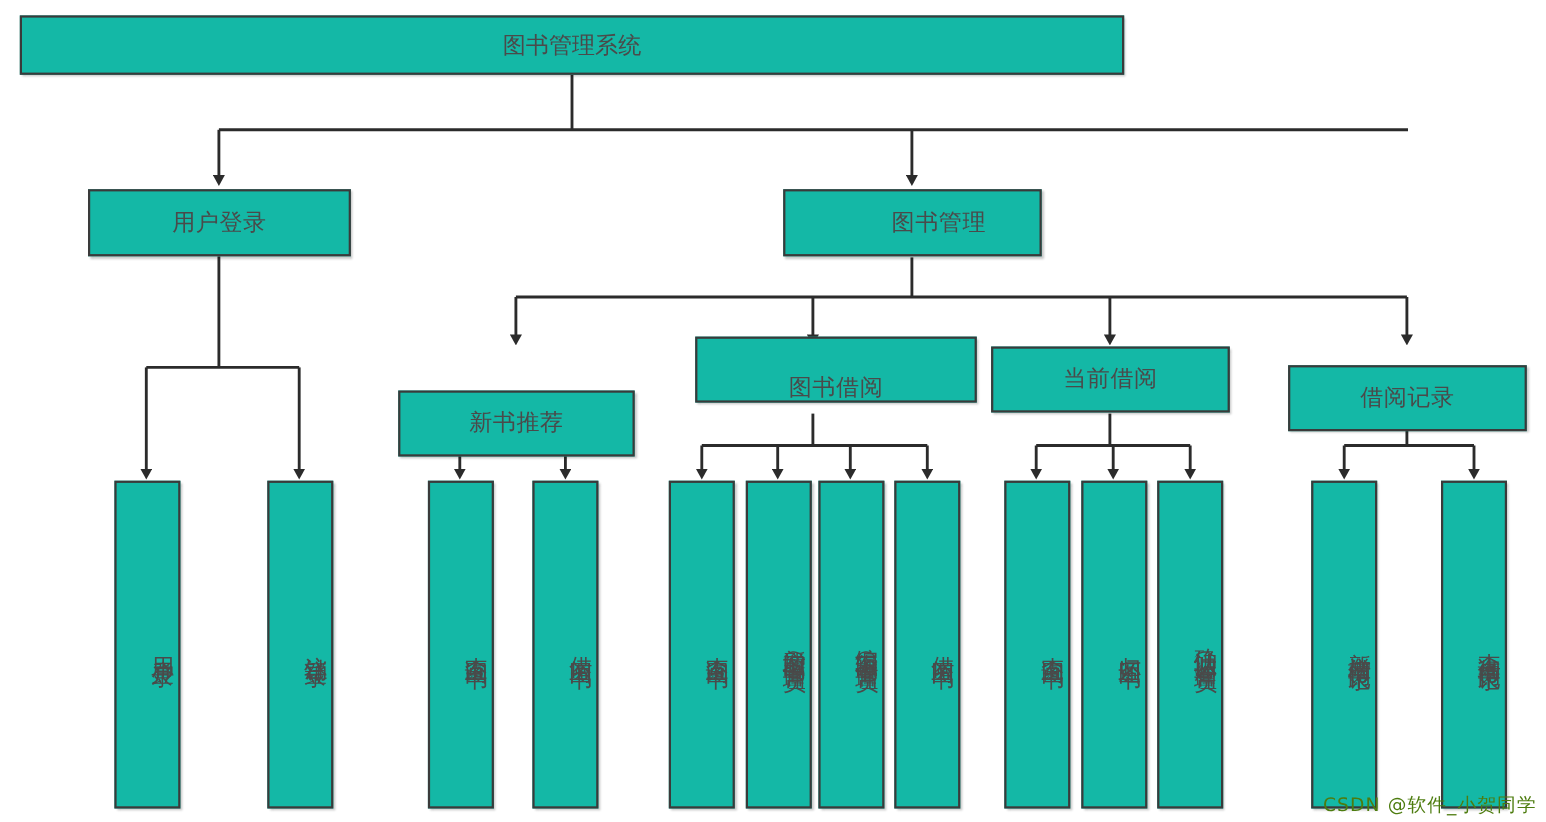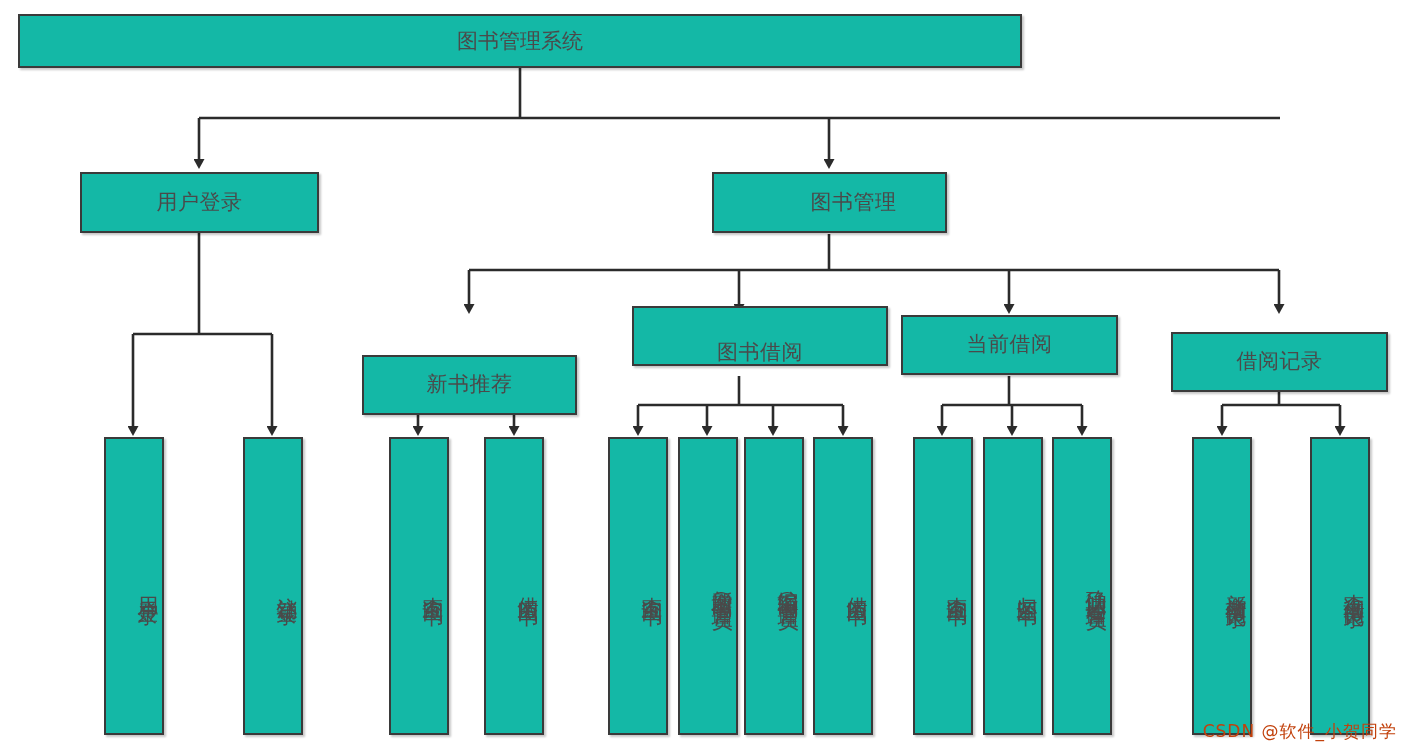--- a/index.html
+++ b/index.html
@@ -58,21 +58,21 @@
     top: 0;
     width: 1405px;
     height: 747px;
     pointer-events: none;
   }
   .watermark {
     position: absolute;
     right: 8px;
     bottom: 4px;
     font-size: 17px;
-    color: #c2410c;
+    color: #4d7c0f;
     letter-spacing: 1px;
     white-space: nowrap;
   }
 </style>
 </head>
 <body>
 
 <div id="canvas">
 
   <svg class="links" xmlns="http://www.w3.org/2000/svg">

